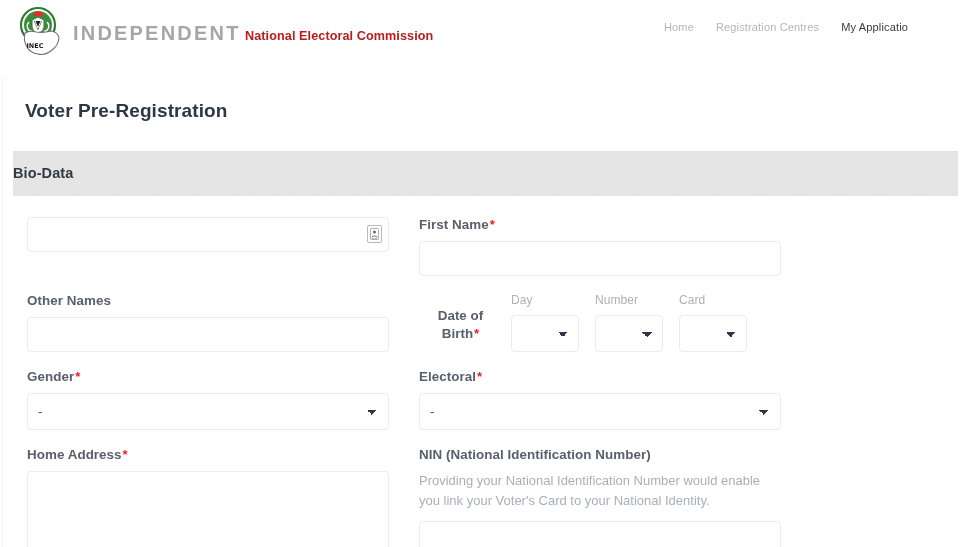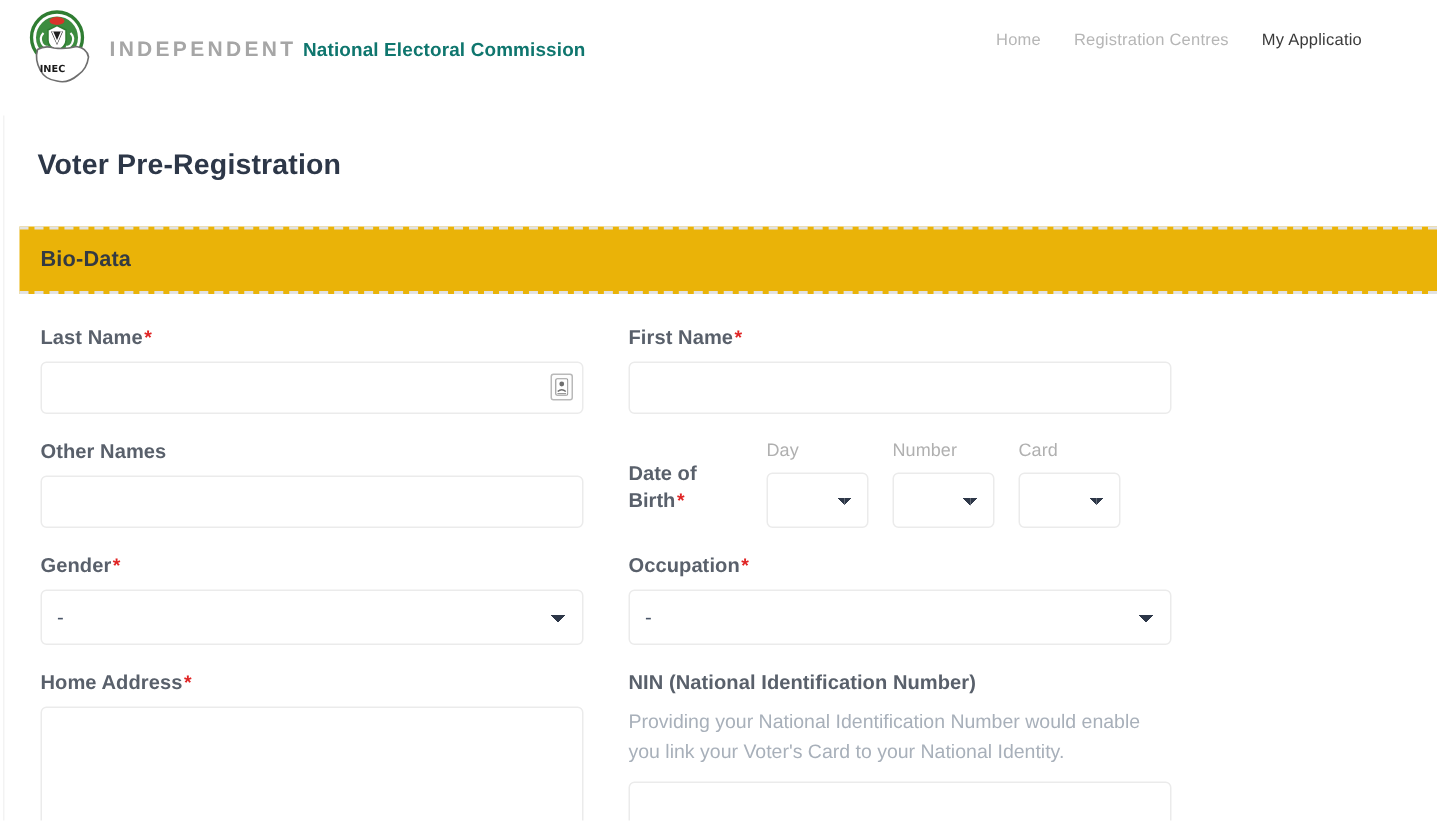--- a/index.html
+++ b/index.html
@@ -23,30 +23,30 @@
   }
   .brand {
     display: flex;
     align-items: center;
     padding-left: 14px;
     gap: 9px;
   }
   .seal { width: 50px; height: 52px; flex: 0 0 50px; }
   .wordmark { line-height: 1; padding-top: 2px; }
   .wordmark .line1 {
-    font-size: 14px;
+    font-size: 20px;
     font-weight: bold;
     letter-spacing: 2.2px;
     color: #a6a6a6;
     white-space: nowrap;
   }
   .wordmark .line2 {
     font-size: 12.6px;
     font-weight: bold;
-    color: #0f766e;
+    color: #b91c1c;
     letter-spacing: 0.1px;
     margin-top: 4px;
     white-space: nowrap;
   }
 
   .main-nav {
     position: absolute;
     left: 664px;
     top: 21px;
     display: flex;
@@ -74,27 +74,26 @@
   .page-title {
     font-size: 19px;
     font-weight: bold;
     color: #2d3748;
     letter-spacing: .1px;
     padding: 23px 12px 0 22px;
   }
 
   .section-bar {
     margin: 29px 8px 0 10px;
-    background: #eab308;
+    background: #e5e5e5;
     border-top: 2px dashed #e2e2e2;
     border-bottom: 2px dashed #e2e2e2;
     height: 45px;
     display: flex;
     align-items: center;
-    padding-left: 14px;
   }
   .section-bar-title {
     font-size: 14.5px;
     font-weight: bold;
     color: #333a42;
     letter-spacing: .1px;
   }
 
   
   .form-body { padding: 21px 0 0 0; }
@@ -166,21 +165,21 @@
   .text-area {
     height: 92px;
     padding: 8px 10px;
     resize: none;
   }
 
   
   .dob-row { display: flex; align-items: flex-end; }
   .dob-label {
     width: 92px;
-    text-align: left;
+    text-align: center;
     padding-right: 9px;
     font-size: 13.4px;
     font-weight: bold;
     color: #59606b;
     line-height: 18px;
     padding-bottom: 9px;
   }
   .dob-part { margin-right: 16px; }
   .dob-part .field-label {
     font-weight: normal;
@@ -263,23 +262,20 @@
 
   <div class="section-bar">
     <span class="section-bar-title">Bio-Data</span>
   </div>
 
   <div class="form-body">
 
     <div class="form-row">
       <div class="col-left">
         <div class="field">
-          <label class="field-label">
-            <span>Last Name</span><span class="req">*</span>
-          </label>
           <div class="input-wrap">
             <input class="text-input" type="text" value="" placeholder="" style="">
             <span class="autofill-icon">
               <svg width="9" height="12" viewBox="0 0 9 12" aria-hidden="true">
                 <rect x="0.5" y="0.5" width="8" height="11" rx="1" fill="#ffffff" stroke="#9a9a9a" stroke-width="0.8"></rect>
                 <circle cx="4.5" cy="4" r="1.6" fill="#6f6f6f"></circle>
                 <path d="M1.8 9 q2.7 -2.4 5.4 0" fill="none" stroke="#6f6f6f" stroke-width="1"></path>
                 <line x1="1.6" y1="10.4" x2="7.4" y2="10.4" stroke="#9a9a9a" stroke-width="0.7"></line>
               </svg>
             </span>
@@ -345,21 +341,21 @@
           </label>
           <select class="sel">
             <option>-</option>
           </select>
         </div>
       </div>
 
       <div class="col-right">
         <div class="field">
           <label class="field-label">
-            <span>Occupation</span><span class="req">*</span>
+            <span>Electoral</span><span class="req">*</span>
           </label>
           <select class="sel">
             <option>-</option>
           </select>
         </div>
       </div>
     </div>
 
     <div class="form-row">
       <div class="col-left">

